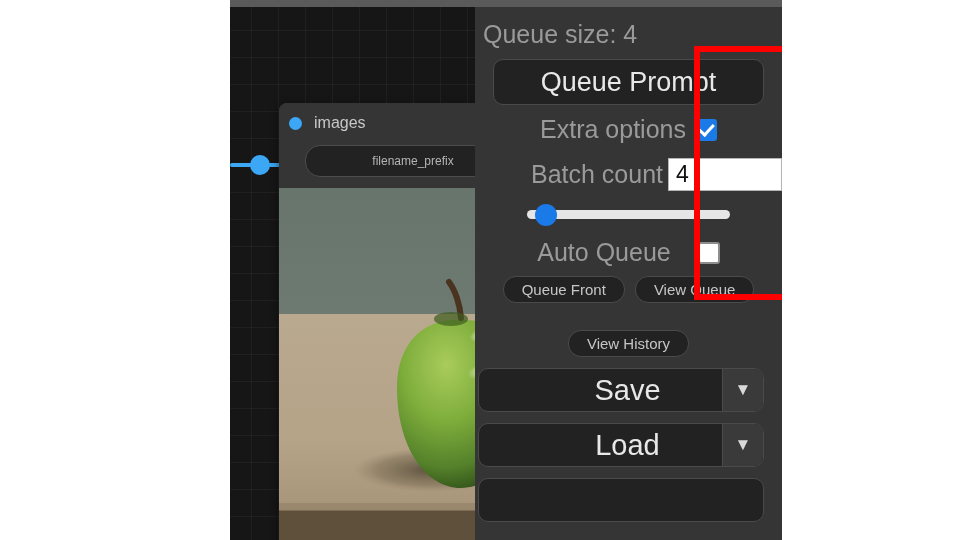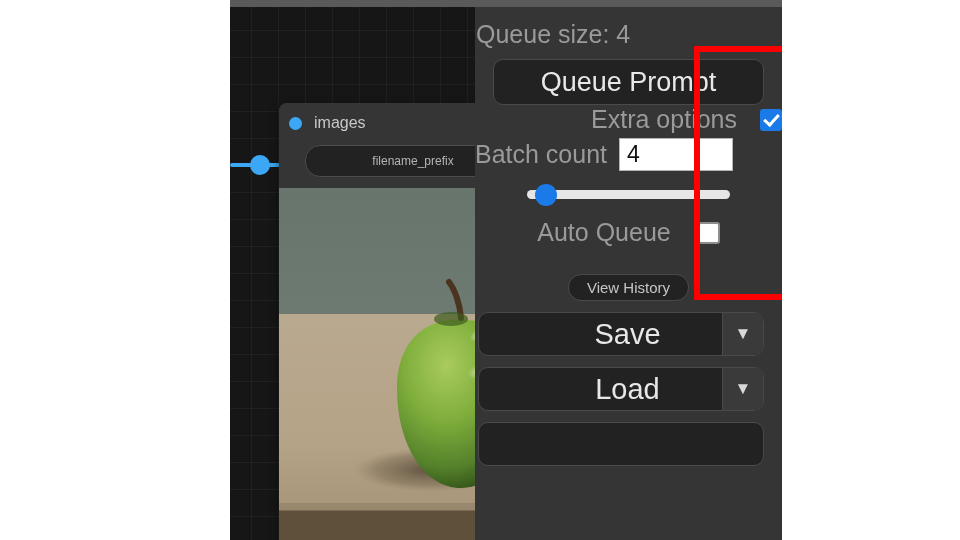--- a/index.html
+++ b/index.html
@@ -164,21 +164,21 @@
     left: 245px;
     top: 7px;
     width: 307px;
     height: 533px;
     background: #353535;
     overflow: hidden;
   }
 
   .queue-size-label {
     position: absolute;
-    left: 1px;
+    left: 8px;
     top: 13px;
     color: #9a9a9a;
     font-size: 25px;
     white-space: nowrap;
   }
 
   
   .panel-col {
     position: absolute;
     left: 0;
@@ -199,25 +199,25 @@
   }
 
   .btn-queue-prompt {
     margin: 0 18px;
     height: 46px;
     font-size: 27px;
     border-radius: 10px;
   }
 
   .row-extra-options {
-    margin-top: 0;
-    display: flex;
-    align-items: center;
-    justify-content: flex-end;
-    gap: 23px;
+    margin-top: 10px;
+    display: flex;
+    align-items: center;
+    justify-content: center;
+    gap: 9px;
   }
   .row-extra-options .lbl {
     color: #9a9a9a;
     font-size: 25px;
     white-space: nowrap;
   }
   .checkbox {
     width: 22px;
     height: 22px;
     box-sizing: border-box;
@@ -238,25 +238,25 @@
     border: solid #ffffff;
     border-width: 0 3px 3px 0;
     transform: rotate(42deg);
   }
   .checkbox.unchecked {
     background: #ffffff;
     border: 2px solid #8d8d8d;
   }
 
   .row-batch-count {
-    margin-top: 4px;
-    display: flex;
-    align-items: center;
-    justify-content: flex-start;
-    gap: 12px;
+    margin-top: 14px;
+    display: flex;
+    align-items: center;
+    justify-content: flex-end;
+    gap: 5px;
   }
   .row-batch-count .lbl {
     color: #9a9a9a;
     font-size: 25px;
     white-space: nowrap;
   }
   .number-input {
     width: 114px;
     height: 33px;
     background: #ffffff;
@@ -462,20 +462,24 @@
         <div class="slider-wrap">
           <div class="slider-track"></div>
           <div class="slider-thumb" style="left: 4%;"></div>
         </div>
 
         <div class="row-auto-queue">
           <span class="lbl">Auto Queue</span>
           <span class="checkbox unchecked"></span>
         </div>
 
+        <div class="row-two-btns">
+          <div class="btn btn-small">Queue Front</div>
+          <div class="btn btn-small">View Queue</div>
+        </div>
 
         <div class="row-one-btn">
           <div class="btn btn-small">View History</div>
         </div>
 
         <div class="btn btn-big">
           <span>Save</span>
           <span class="caret">▼</span>
         </div>
 

